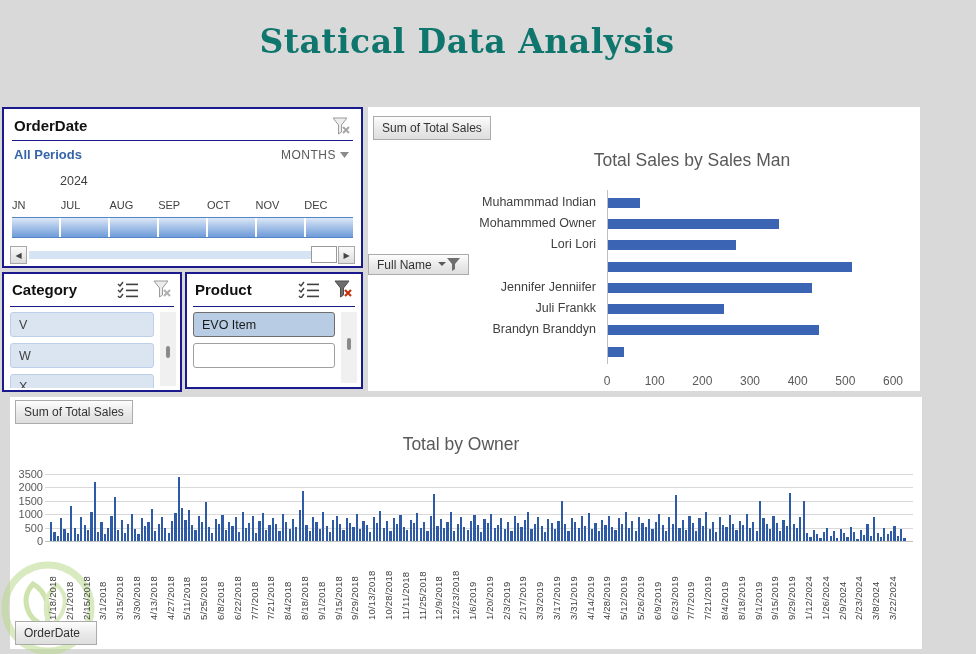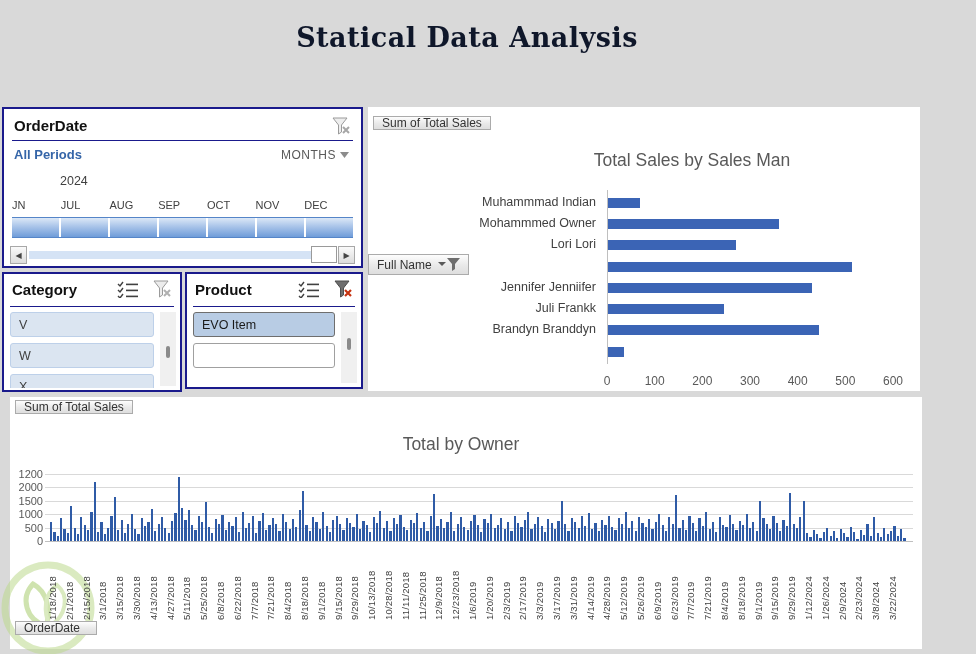--- a/index.html
+++ b/index.html
@@ -9,39 +9,39 @@
     background:#d9d9d9;
     position:relative;
     overflow:hidden;
   }
   .abs { position:absolute; }
 
   
   #page-title {
     position:absolute; left:467px; top:22px; transform:translateX(-50%);
     font-family:"DejaVu Serif", serif;
-    font-weight:bold; font-size:27px; color:#0f172a; letter-spacing:0.5px;
+    font-weight:bold; font-size:33px; color:#0f766e; letter-spacing:0.5px;
     white-space:nowrap;
   }
 
   
   .white-panel { position:absolute; background:#ffffff; }
   .slicer-panel {
     position:absolute; background:#ffffff;
     border:2px solid #1a1a8c; overflow:hidden;
   }
 
   
   .gbtn {
     position:absolute;
     background:linear-gradient(#fdfdfd,#e9e9e9 55%,#dedede);
     border:1px solid #ababab;
     font-size:12px; color:#333;
     display:flex; align-items:center;
-    padding:0 8px; height:14px;
+    padding:0 8px; height:24px;
     white-space:nowrap;
   }
 
   
   .tl-title { position:absolute; left:10px; top:8px; font-size:15px; font-weight:bold; color:#111; }
   .tl-divider { position:absolute; left:8px; right:8px; top:31px; border-top:1.5px solid #1a1a8c; }
   .tl-period { position:absolute; left:10px; top:38px; font-size:13px; color:#3565a8; font-weight:600; }
   .tl-level  { position:absolute; right:12px; top:39px; font-size:12px; color:#595959; letter-spacing:0.5px; display:flex; align-items:center; gap:4px; }
   .tl-year   { position:absolute; left:56px; top:65px; font-size:12.5px; color:#404040; }
   .tl-months { position:absolute; left:8px; right:8px; top:90px; height:14px; display:flex; }
@@ -232,21 +232,21 @@
     <div class="axis-num" style="left: 382px; top: 267.4px;">300</div>
     <div class="axis-num" style="left: 429.667px; top: 267.4px;">400</div>
     <div class="axis-num" style="left: 477.333px; top: 267.4px;">500</div>
     <div class="axis-num" style="left: 525px; top: 267.4px;">600</div>
   </div>
 
 <div class="gbtn" style="left:15px; top:400px;">Sum of Total Sales</div>
 <div class="chart-title" style="left:461px; top:434px; transform:translateX(-50%);">Total by Owner</div>
 <div id="month-plot" class="abs" style="left:10px; top:397px; width:912px; height:252px;">
     <div class="hline" style="left: 35px; top: 77px; width: 867.8px;"></div>
-    <div class="ytick" style="left: 3px; top: 71px;">1200</div>
+    <div class="ytick" style="left: 3px; top: 71px;">3500</div>
     <div class="hline" style="left: 35px; top: 90.4px; width: 867.8px;"></div>
     <div class="ytick" style="left: 3px; top: 84.4px;">2000</div>
     <div class="hline" style="left: 35px; top: 103.8px; width: 867.8px;"></div>
     <div class="ytick" style="left: 3px; top: 97.8px;">1500</div>
     <div class="hline" style="left: 35px; top: 117.2px; width: 867.8px;"></div>
     <div class="ytick" style="left: 3px; top: 111.2px;">1000</div>
     <div class="hline" style="left: 35px; top: 130.6px; width: 867.8px;"></div>
     <div class="ytick" style="left: 3px; top: 124.6px;">500</div>
     <div class="hline axis" style="left: 35px; top: 144px; width: 867.8px;"></div>
     <div class="ytick" style="left: 3px; top: 138px;">0</div>

